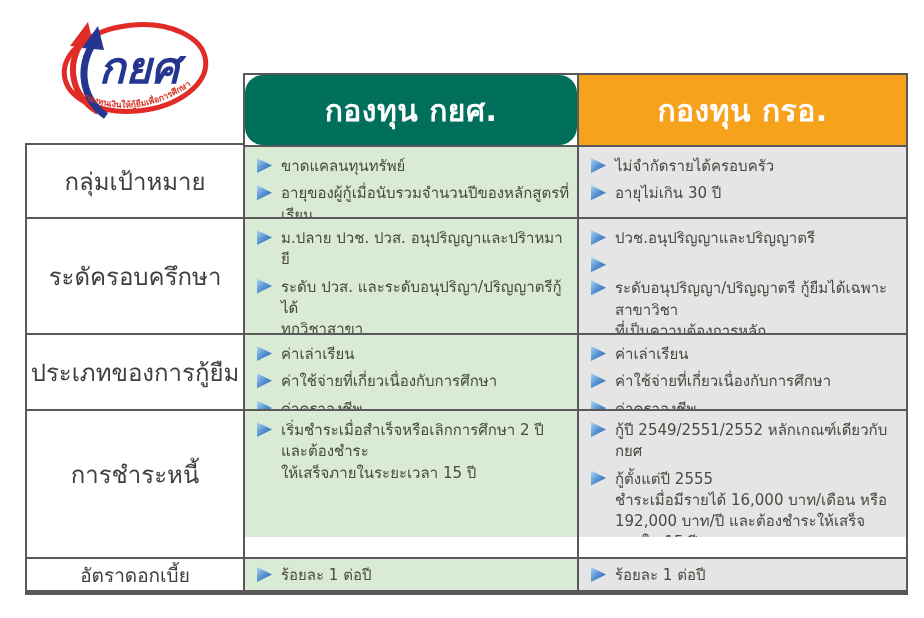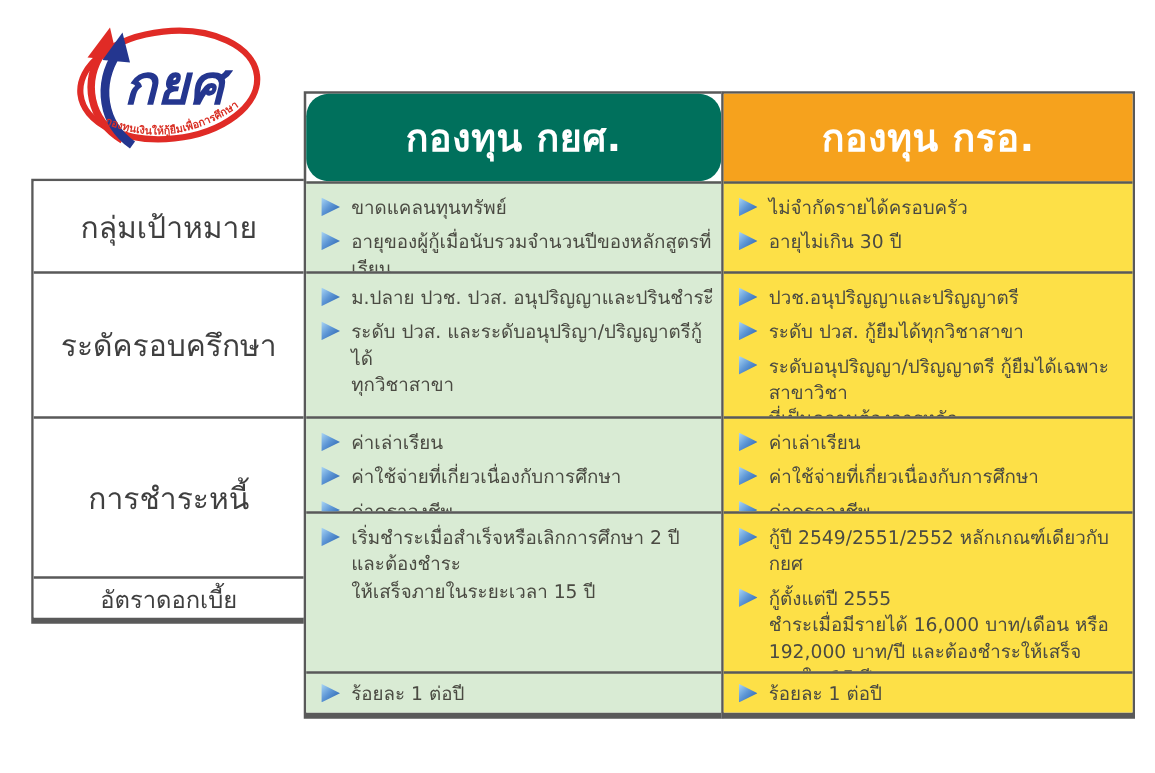--- a/index.html
+++ b/index.html
@@ -37,33 +37,33 @@
     letter-spacing: 0.5px;
   }
   .hdr-gyso { background: #00705C; border-radius: 18px; }
   .hdr-gro  { background: #F6A21D; }
 
   
   .r1 { height: 72px; }
   .r2 { height: 116px; }
   .r3 { height: 76px; }
   .r4 { height: 128px; }
-  .r5 { height: 33px; }
+  .r5 { height: 33px; margin-top: 20px; }
 
   
   .lbl {
     display: flex; align-items: center; justify-content: center;
     color: #3f3f3f; font-size: 24px; text-align: center;
     background: #ffffff;
   }
   .lbl.r5 { font-size: 19px; }
 
   
   .body-gyso { background: #D9EBD4; }
-  .body-gro  { background: #fde047; }
+  .body-gro  { background: #e5e5e5; }
   .content { padding: 9px 6px 6px 12px; }
   .item { display: flex; gap: 9px; margin-bottom: 6px; align-items: flex-start; }
   .tri {
     flex: 0 0 auto; width: 15px; height: 15px; margin-top: 2px;
     background: linear-gradient(135deg, #ACD8F6 0%, #5E97D6 45%, #2059A8 100%);
     clip-path: polygon(0 0, 100% 50%, 0 100%);
   }
   .item-text {
     color: #4a4a42; font-size: 15px; line-height: 1.42;
     white-space: pre-line;
@@ -90,20 +90,21 @@
     <text x="103" y="73" font-size="44" font-weight="bold" font-style="italic" fill="#24368F" text-anchor="middle">กยศ</text>
     <path id="logo-curve" d="M 46,88 Q 100,112 154,76" fill="none"></path>
     <text font-size="8.5" font-weight="bold" fill="#D93025">
       <textPath href="#logo-curve" startOffset="2">กองทุนเงินให้กู้ยืมเพื่อการศึกษา</textPath>
     </text>
   </svg>
 
   <div class="col col-labels">
     <div class="cell lbl r1">กลุ่มเป้าหมาย</div>
     <div class="cell lbl r2">ระดัครอบครึกษา</div>
+    <div class="cell lbl r3">ประเภทของการกู้ยืม</div>
     <div class="cell lbl r4">การชำระหนี้</div>
     <div class="cell lbl r5">อัตราดอกเบี้ย</div>
   </div>
 
   <div class="col col-gyso">
     <div class="cell hdr hdr-gyso">กองทุน กยศ.</div>
 
     <div class="cell r1 body-gyso">
       <div class="content">
         <div class="item">
@@ -116,21 +117,21 @@
 รวมกับระยะเวลาปลอดหนี้ 2 และระยะเวลาผ่อนชำระ
 อีก 15 ปี รวมกันแล้วต้องไม่เกิน 60 ปี</span>
         </div>
       </div>
     </div>
 
     <div class="cell r2 body-gyso">
       <div class="content">
         <div class="item">
           <span class="tri"></span>
-          <span class="item-text">ม.ปลาย ปวช. ปวส. อนุปริญญาและปรินชำระี</span>
+          <span class="item-text">ม.ปลาย ปวช. ปวส. อนุปริญญาและปริาหมายี</span>
         </div>
         <div class="item">
           <span class="tri"></span>
           <span class="item-text">ระดับ ปวส. และระดับอนุปริญา/ปริญญาตรีกู้ได้
 ทุกวิชาสาขา</span>
         </div>
       </div>
     </div>
 
     <div class="cell r3 body-gyso">
@@ -187,21 +188,20 @@
     </div>
 
     <div class="cell r2 body-gro">
       <div class="content">
         <div class="item">
           <span class="tri"></span>
           <span class="item-text">ปวช.อนุปริญญาและปริญญาตรี</span>
         </div>
         <div class="item">
           <span class="tri"></span>
-          <span class="item-text">ระดับ ปวส. กู้ยืมได้ทุกวิชาสาขา</span>
         </div>
         <div class="item">
           <span class="tri"></span>
           <span class="item-text">ระดับอนุปริญญา/ปริญญาตรี กู้ยืมได้เฉพาะสาขาวิชา
 ที่เป็นความต้องการหลัก
 ของประเทศ</span>
         </div>
       </div>
     </div>
 

